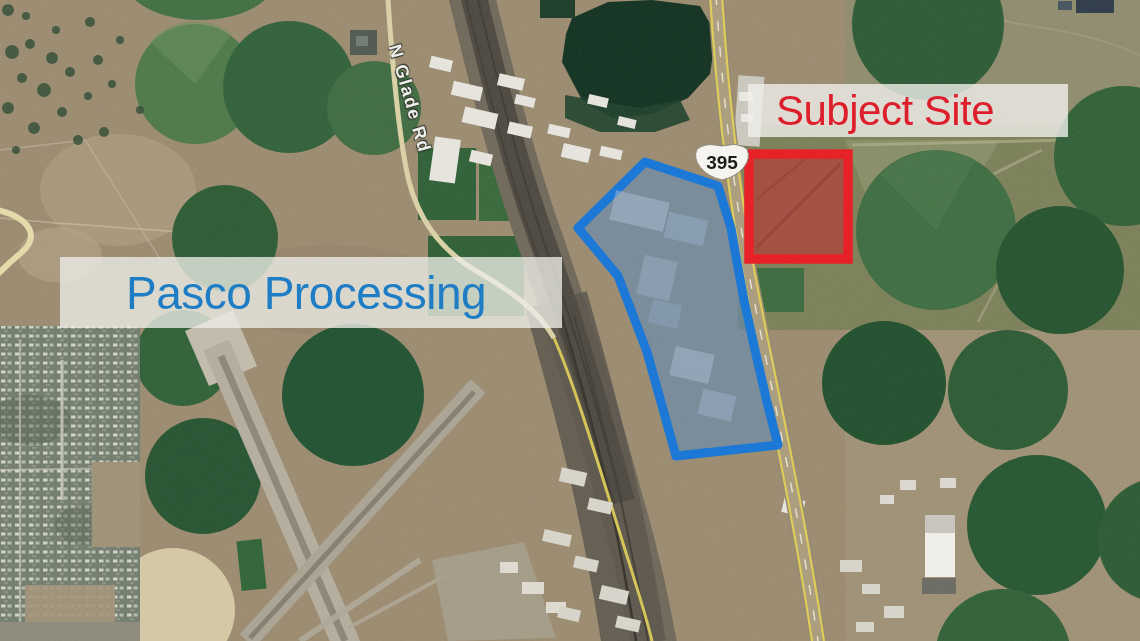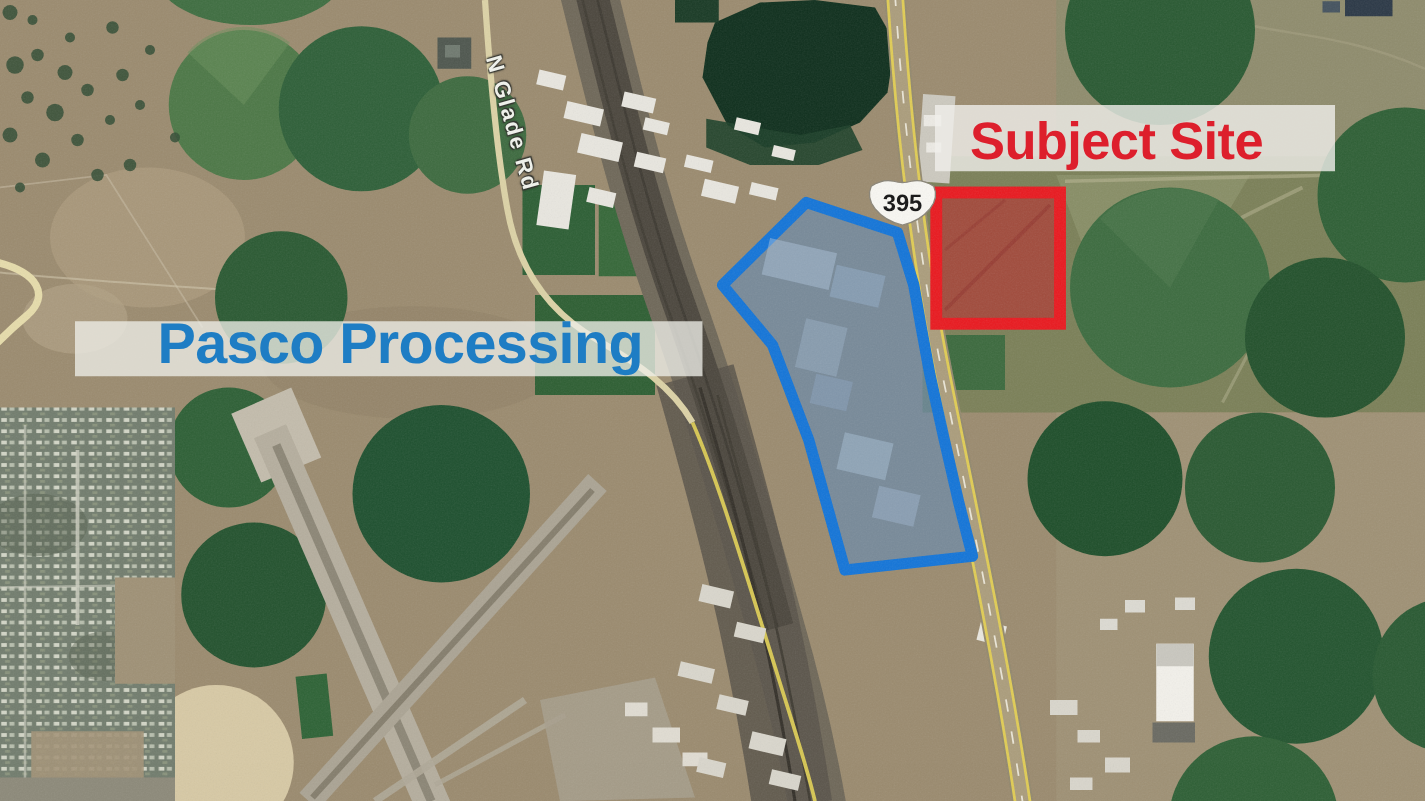--- a/index.html
+++ b/index.html
@@ -2,25 +2,25 @@
 <html><head>
 <meta charset="utf-8">
 <style>
   html,body{margin:0;padding:0;background:#222;}
   #map-root{
     position:relative;width:1140px;height:641px;overflow:hidden;
     font-family:"Liberation Sans",sans-serif;background:#9b8b6f;
   }
   #map-root svg{position:absolute;left:0;top:0;}
   .label-band{
-    position:absolute;display:flex;align-items:flex-end;
-    font-weight:bold;white-space:nowrap;z-index:10;
+    position:absolute;display:flex;align-items:center;
+    font-weight:normal;white-space:nowrap;z-index:10;
   }
   #pasco-band{
-    left:60px;top:257px;width:502px;height:44px;
+    left:60px;top:257px;width:502px;height:71px;
     background:rgba(237,237,231,0.78);
     color:#1e7dc4;font-size:46px;letter-spacing:-0.5px;
     padding-left:66px;box-sizing:border-box;
   }
   #subject-band{
     left:748px;top:84px;width:320px;height:53px;
     background:rgba(240,239,235,0.80);
     color:#dd1f2c;font-size:42px;letter-spacing:-0.5px;
     padding-left:28px;box-sizing:border-box;
   }

